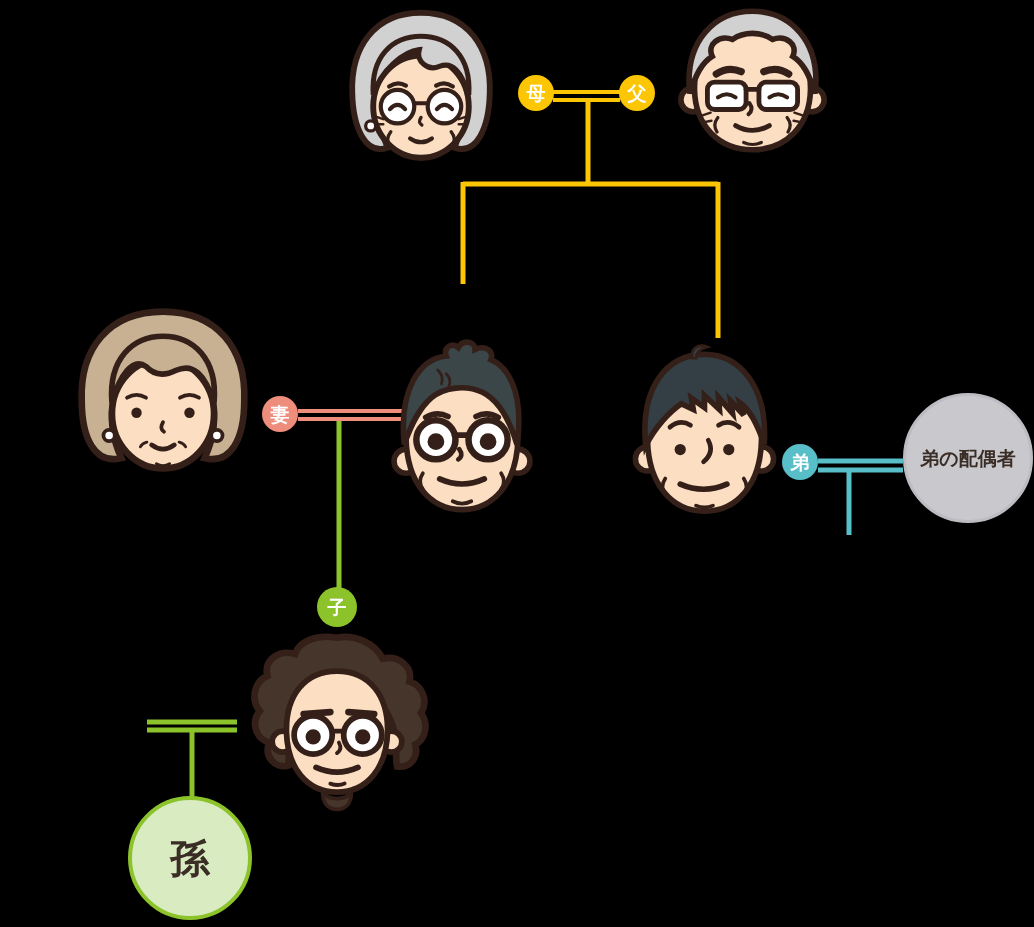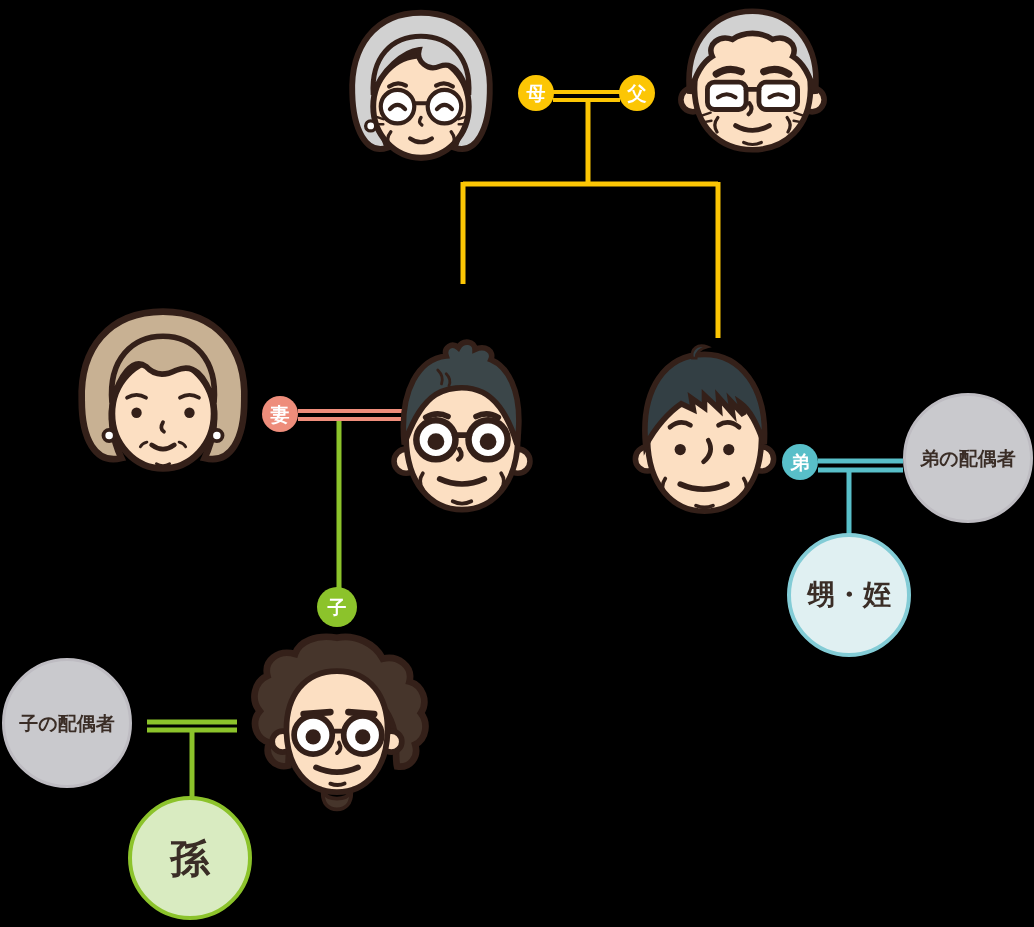--- a/index.html
+++ b/index.html
@@ -203,24 +203,18 @@
   <div class="badge teal" style="left:800px;top:462px;">
     <span>弟</span>
   </div>
   <div class="badge green" style="left:337px;top:607px;">
     <span>子</span>
   </div>
 
   <div class="bignode node-grey" style="left:968px;top:458px;">
     <span>弟の配偶者</span>
   </div>
-  <div class="bignode node-blue" style="left:849px;top:595px;">
-    <span>甥・姪</span>
-  </div>
-  <div class="bignode node-grey" style="left:67px;top:723px;">
-    <span>子の配偶者</span>
-  </div>
   <div class="bignode node-green" style="left:190px;top:858px;">
     <span>孫</span>
   </div>
 
 
 </div>
 
 </body></html>

